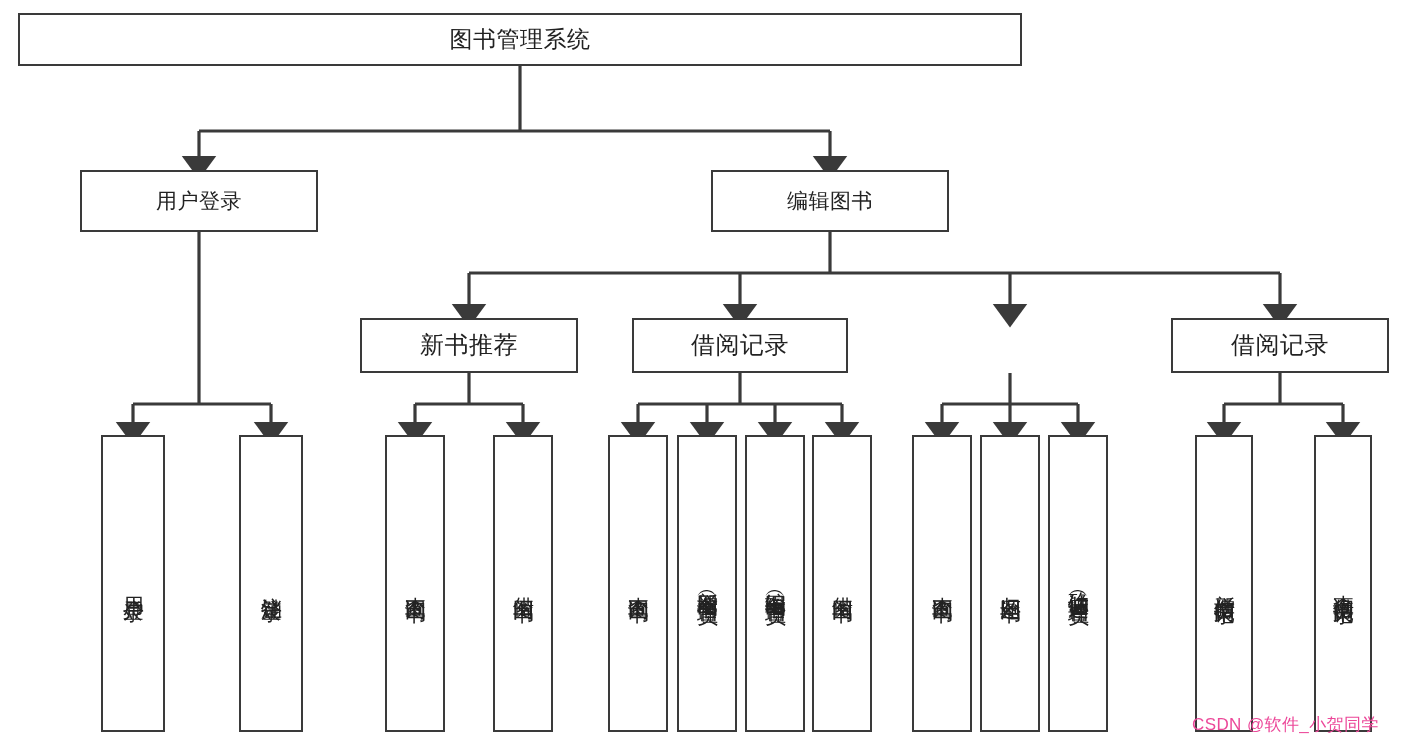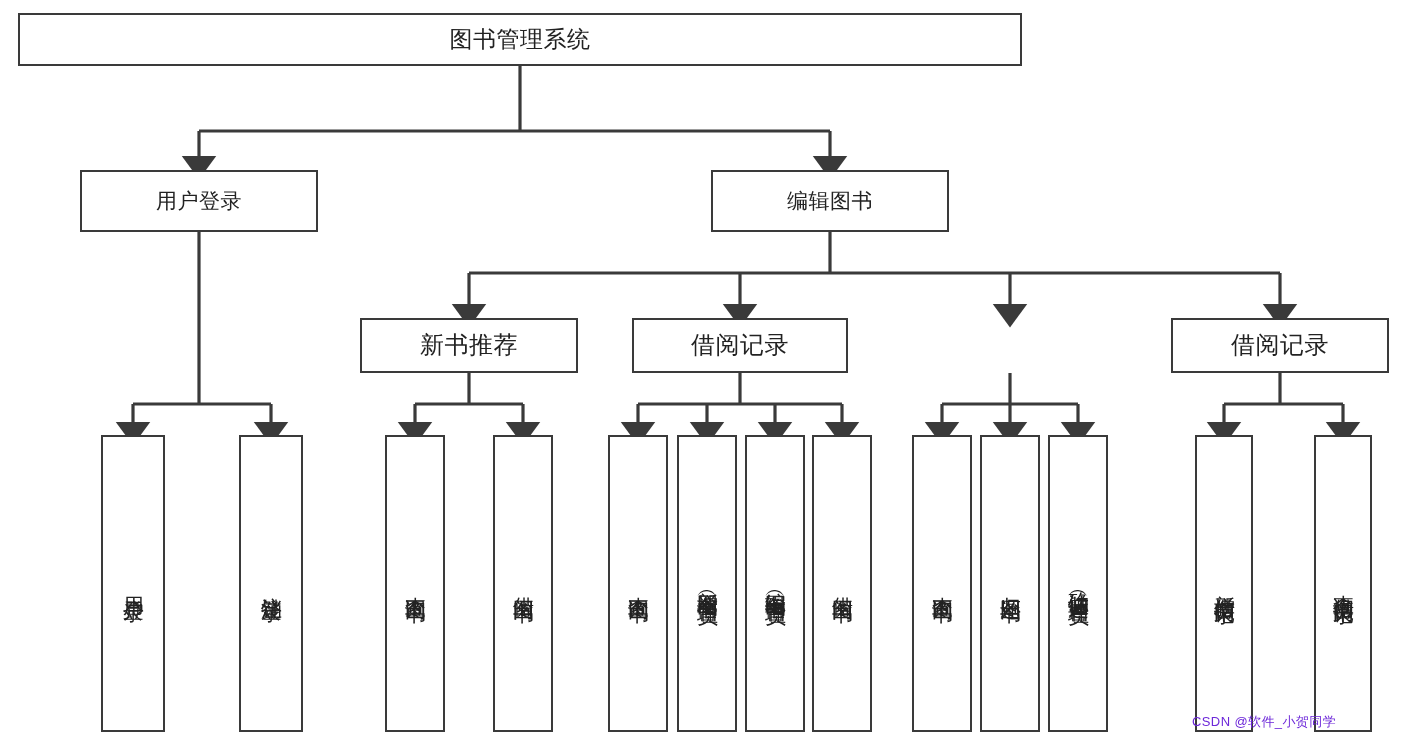--- a/index.html
+++ b/index.html
@@ -52,22 +52,22 @@
   .node.leaf .label {
     writing-mode: vertical-rl;
     text-orientation: upright;
     font-size: 21px;
     line-height: 1.18;
     letter-spacing: 2px;
     white-space: nowrap;
   }
   .watermark {
     position: absolute;
-    color: #6d28d9;
-    font-size: 13px;
+    color: #ec4899;
+    font-size: 17px;
     white-space: nowrap;
     letter-spacing: 0.4px;
     text-align: center;
   }
 </style>
 </head>
 <body>
 
 <div id="canvas">
 

